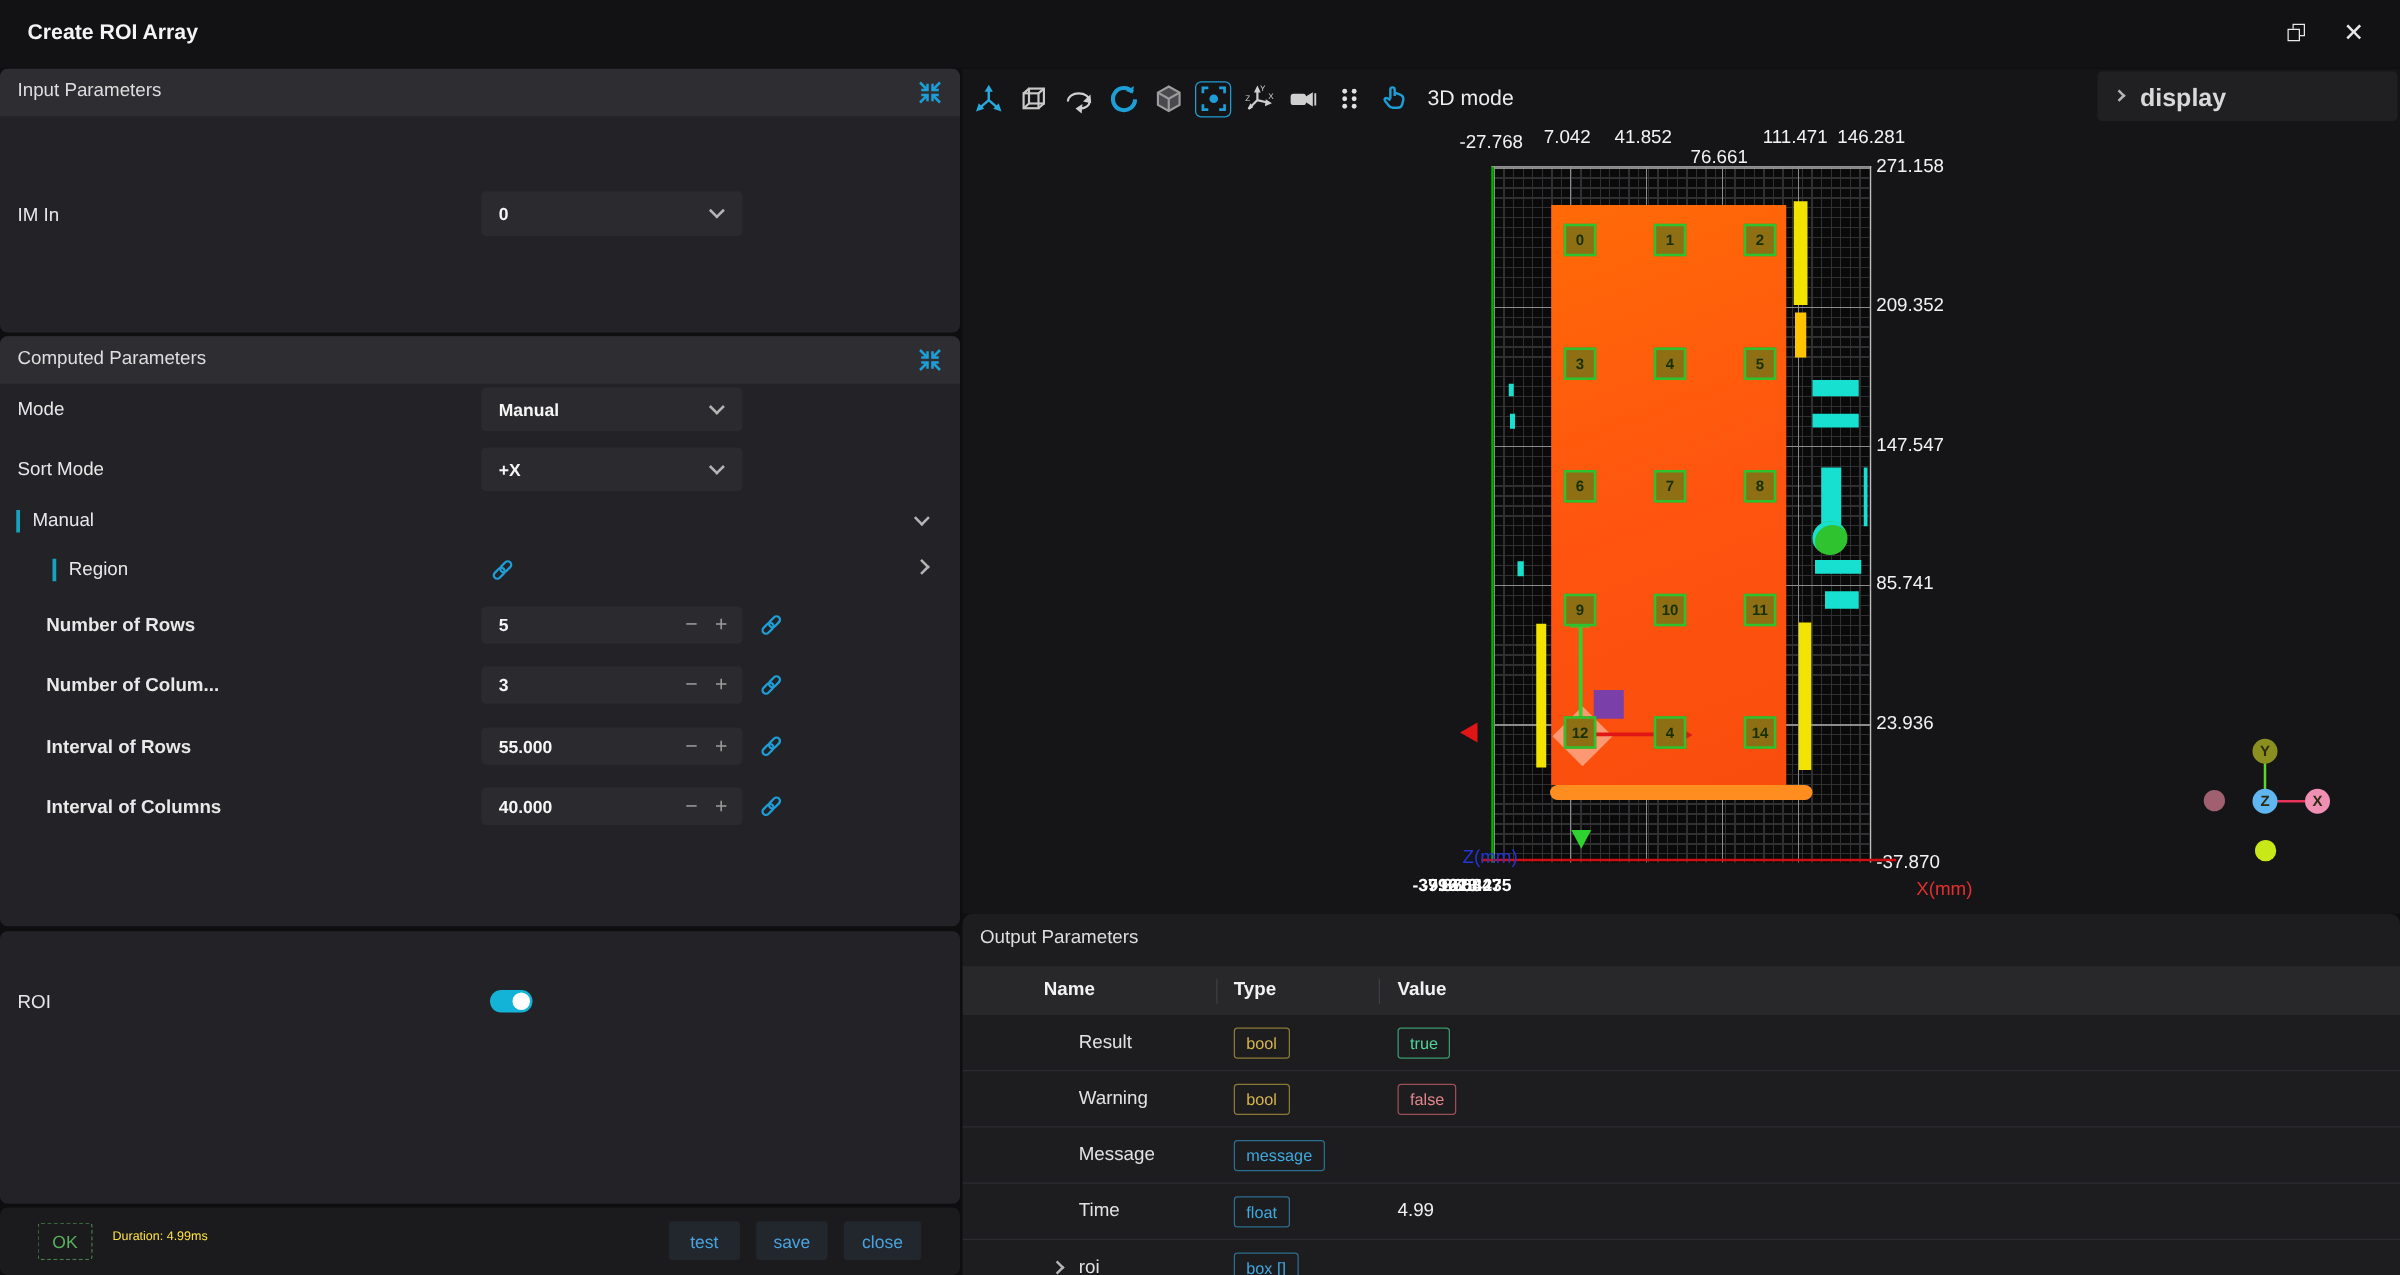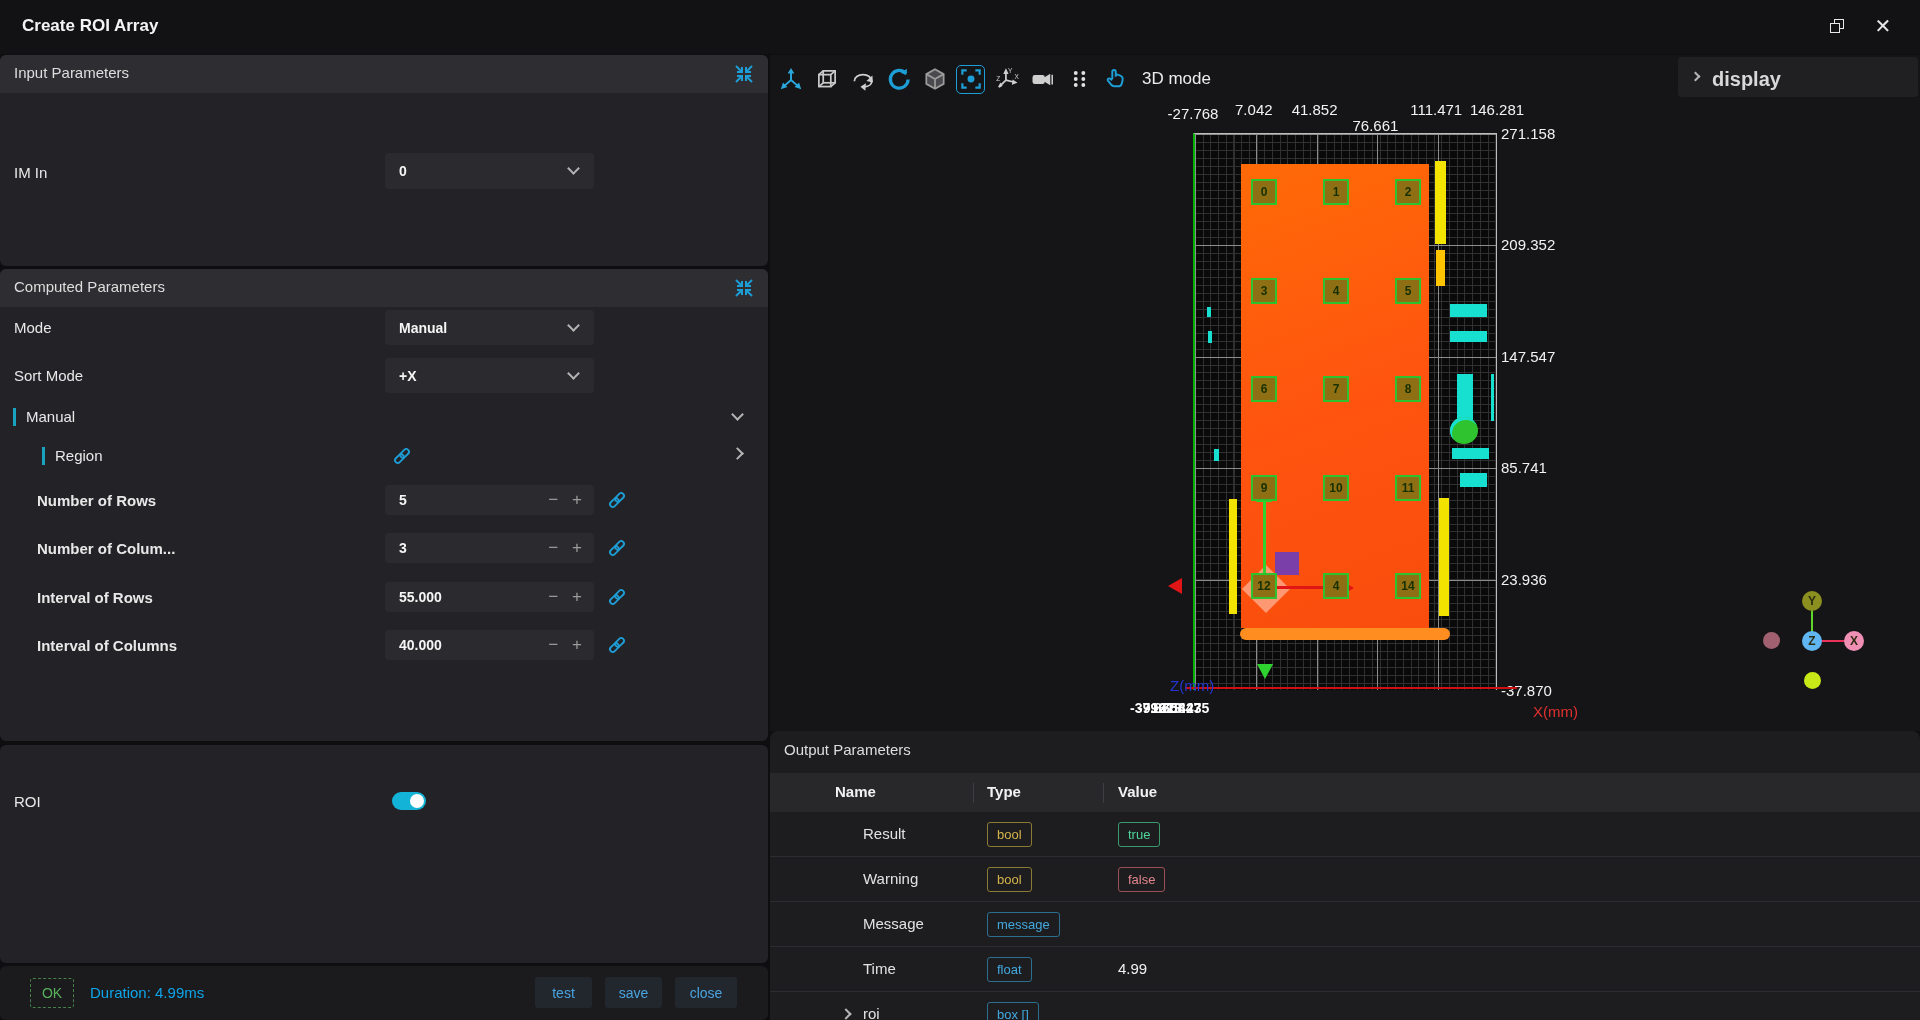--- a/index.html
+++ b/index.html
@@ -41,21 +41,21 @@
   .row-chev { position:absolute; right:26px; }
 
   
   #roi-toggle { position:absolute; left:392px; top:47px; width:34px; height:18px; border-radius:9px; background:#12b3d6; cursor:pointer; }
   #roi-toggle .knob { position:absolute; right:2px; top:2px; width:14px; height:14px; border-radius:50%; background:#ffffff; }
 
   
   #footer { position:absolute; left:0; top:966px; width:768px; height:54px; background:#1b1b1e; border-radius:6px; }
   #ok-btn { position:absolute; left:30px; top:12px; width:44px; height:30px; border:1px dashed #46804a; border-radius:3px;
     color:#58b15b; font-size:14px; display:flex; align-items:center; justify-content:center; cursor:pointer; }
-  #duration { position:absolute; left:90px; top:18px; font-size:15px; color:#0ea5e9; }
+  #duration { position:absolute; left:90px; top:18px; font-size:10px; color:#fde047; }
   .fbtn { position:absolute; top:11px; height:31px; background:#22272e; border-radius:3px; color:#4aa3df; font-size:14px;
     display:flex; align-items:center; justify-content:center; cursor:pointer; }
   #btn-test { left:535px; width:57px; }
   #btn-save { left:605px; width:57px; }
   #btn-close2 { left:675px; width:62px; }
 
   
   #viewport { position:absolute; left:770px; top:55px; width:1150px; height:676px; background:#151517; }
   #vp-toolbar { position:absolute; left:6px; top:6px; height:36px; display:flex; align-items:center; gap:7px; }
   .tbicon { width:29px; height:29px; display:flex; align-items:center; justify-content:center; cursor:pointer; }

